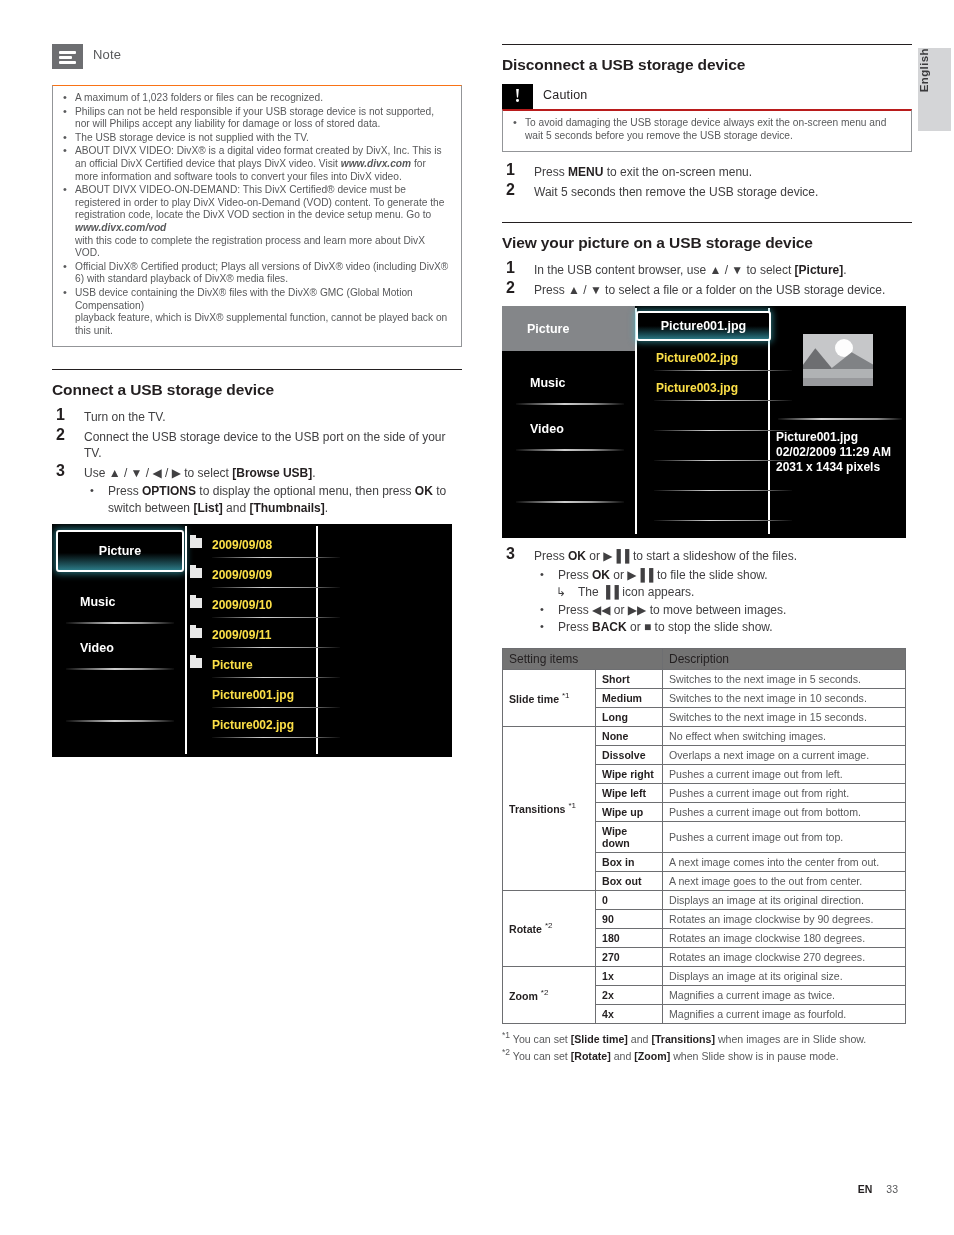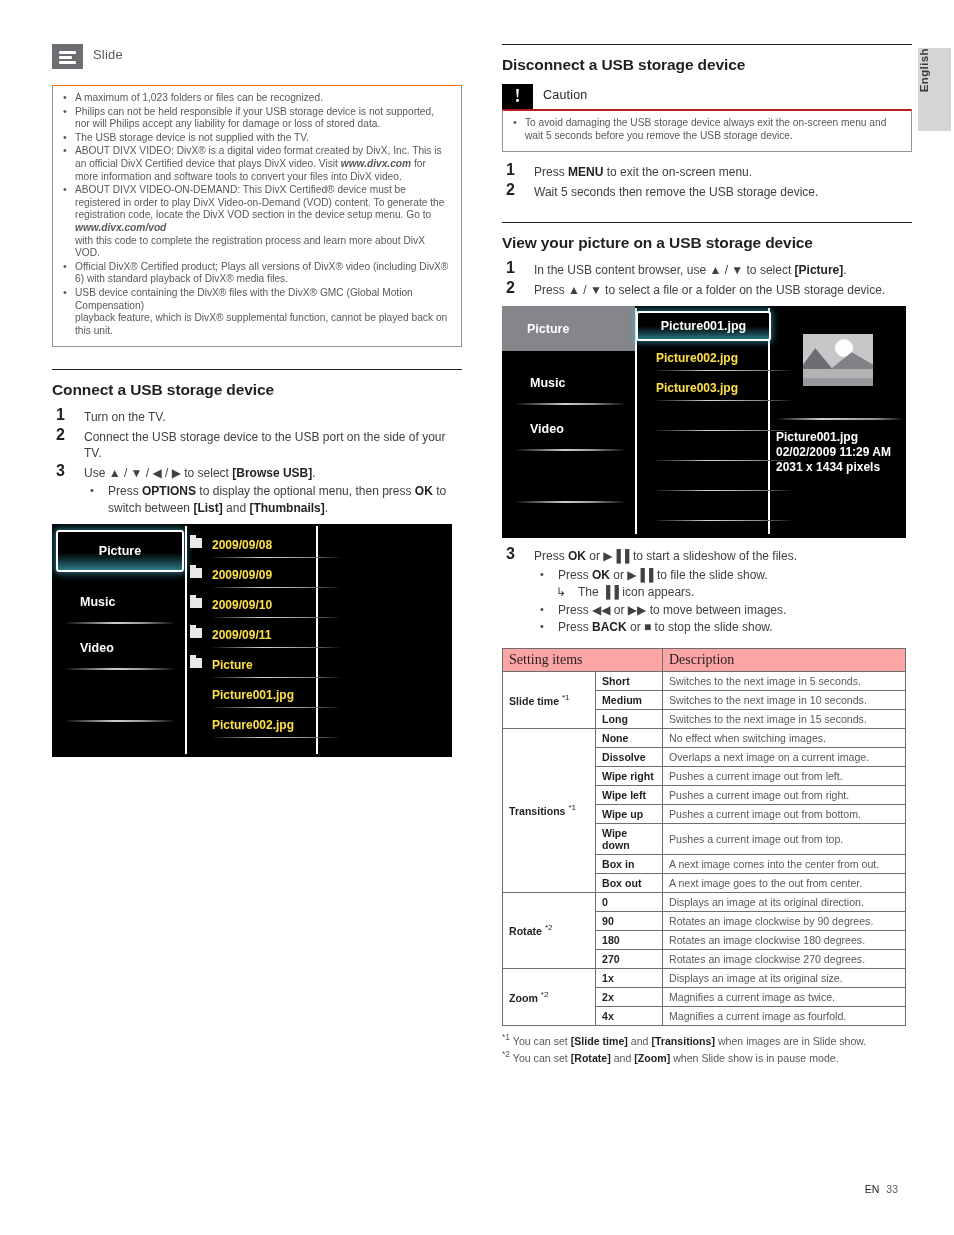--- a/index.html
+++ b/index.html
@@ -210,55 +210,55 @@
   table.settings {
     border-collapse:collapse; width:404px; margin-top:12px;
     font-size:10.6px; color:#58595b;
   }
   table.settings th, table.settings td {
     border:1px solid #6d6e71; padding:3px 6px;
     vertical-align:middle; text-align:left;
     height:19px;
   }
   table.settings thead th {
-    background:#fca5a5; color:#231f20; font-weight:normal; font-size:14px;font-family:Liberation Serif, serif;
+    background:#737373; color:#231f20; font-weight:normal; font-size:12px;
   }
   td.grp { font-weight:bold; color:#231f20; width:93px; }
   td.opt { font-weight:bold; color:#231f20; width:67px; }
   sup.fn { font-size:8px; vertical-align:super; font-weight:normal; }
 
   .footnotes { margin-top:4px; font-size:10.6px; line-height:14px; color:#58595b; }
   .footnotes sup { font-size:8.5px; }
 
   
   .footer {
     position:absolute; right:56px; bottom:40px;
     font-size:10.5px; color:#58595b;
   }
-  .footer .en { font-weight:normal; color:#231f20; margin-right:7px; }
+  .footer .en { font-weight:bold; color:#231f20; margin-right:14px; }
 </style>
 </head>
 <body>
 
 <div class="page">
 
   <div class="lang-tab">
     <span>English</span>
   </div>
 
   <div class="col-left">
 
     <div class="callout">
       <div class="callout-head">
         <div class="callout-icon note">
           <i class="note-bar b1"></i>
             <i class="note-bar b2"></i>
             <i class="note-bar b3"></i>
         </div>
-        <div class="callout-title">Slide</div>
+        <div class="callout-title">Note</div>
       </div>
       <div class="callout-body note-body">
         <ul class="clist">
           <li><span>A maximum of 1,023 folders or files can be recognized.</span></li>
           <li><span>Philips can not be held responsible if your USB storage device is not supported, nor will Philips accept any liability for damage or loss of stored data.</span></li>
           <li><span>The USB storage device is not supplied with the TV.</span></li>
           <li><span>ABOUT DIVX VIDEO: DivX® is a digital video format created by DivX, Inc. This is an official DivX Certified device that plays DivX video. Visit </span><span class="it-b">www.divx.com</span><span> for more information and software tools to convert your files into DivX video.</span></li>
           <li><span>ABOUT DIVX VIDEO-ON-DEMAND: This DivX Certified® device must be registered in order to play DivX Video-on-Demand (VOD) content. To generate the registration code, locate the DivX VOD section in the device setup menu. Go to </span><br><span class="it-b">www.divx.com/vod</span><br><span>with this code to complete the registration process and learn more about DivX VOD.</span></li>
           <li><span>Official DivX® Certified product; Plays all versions of DivX® video (including DivX® 6) with standard playback of DivX® media files.</span></li>
           <li><span>USB device containing the DivX® files with the DivX® GMC (Global Motion Compensation)</span><br><span>playback feature, which is DivX® supplemental function, cannot be played back on this unit.</span></li>

